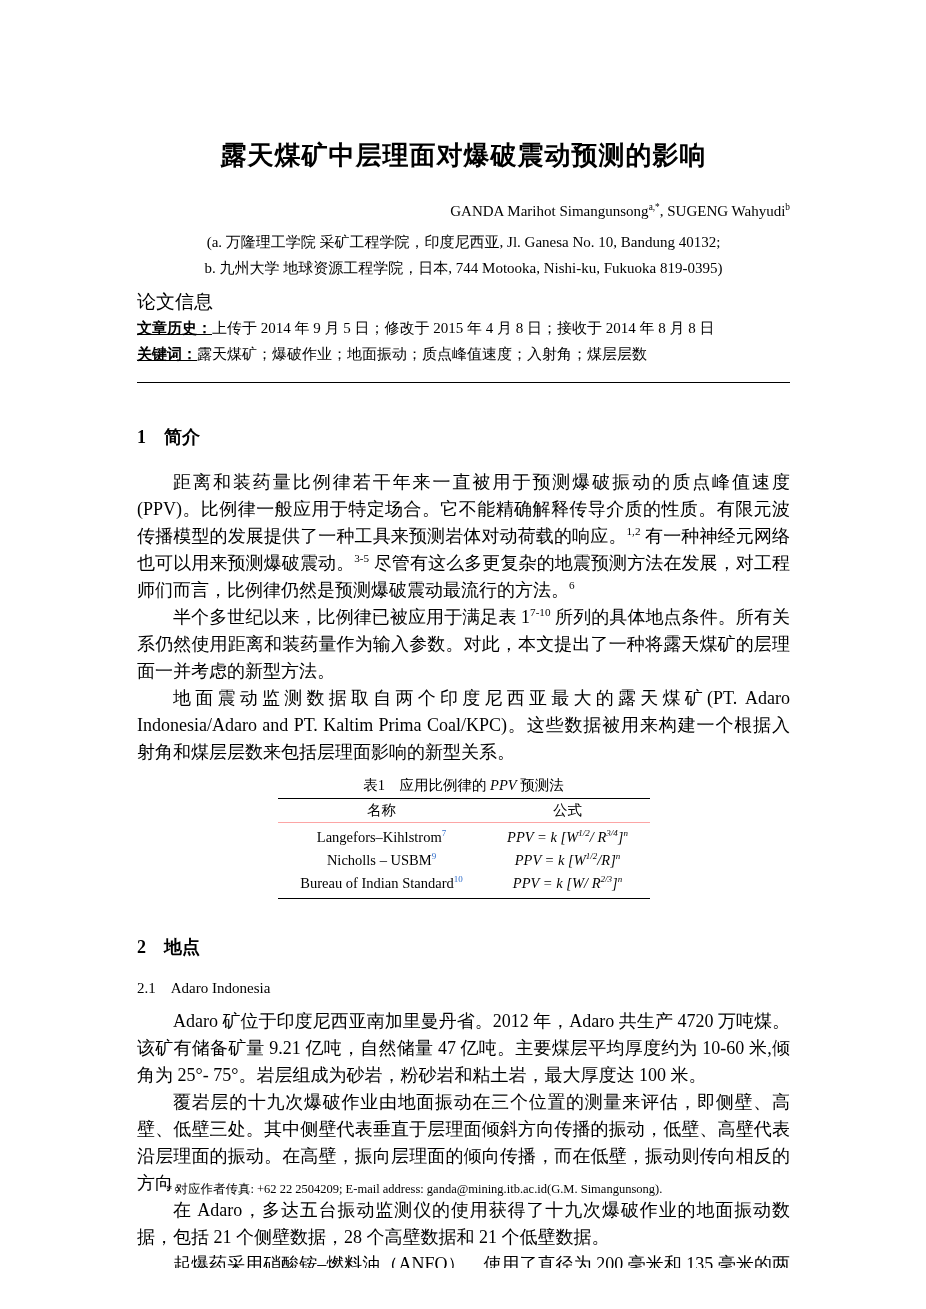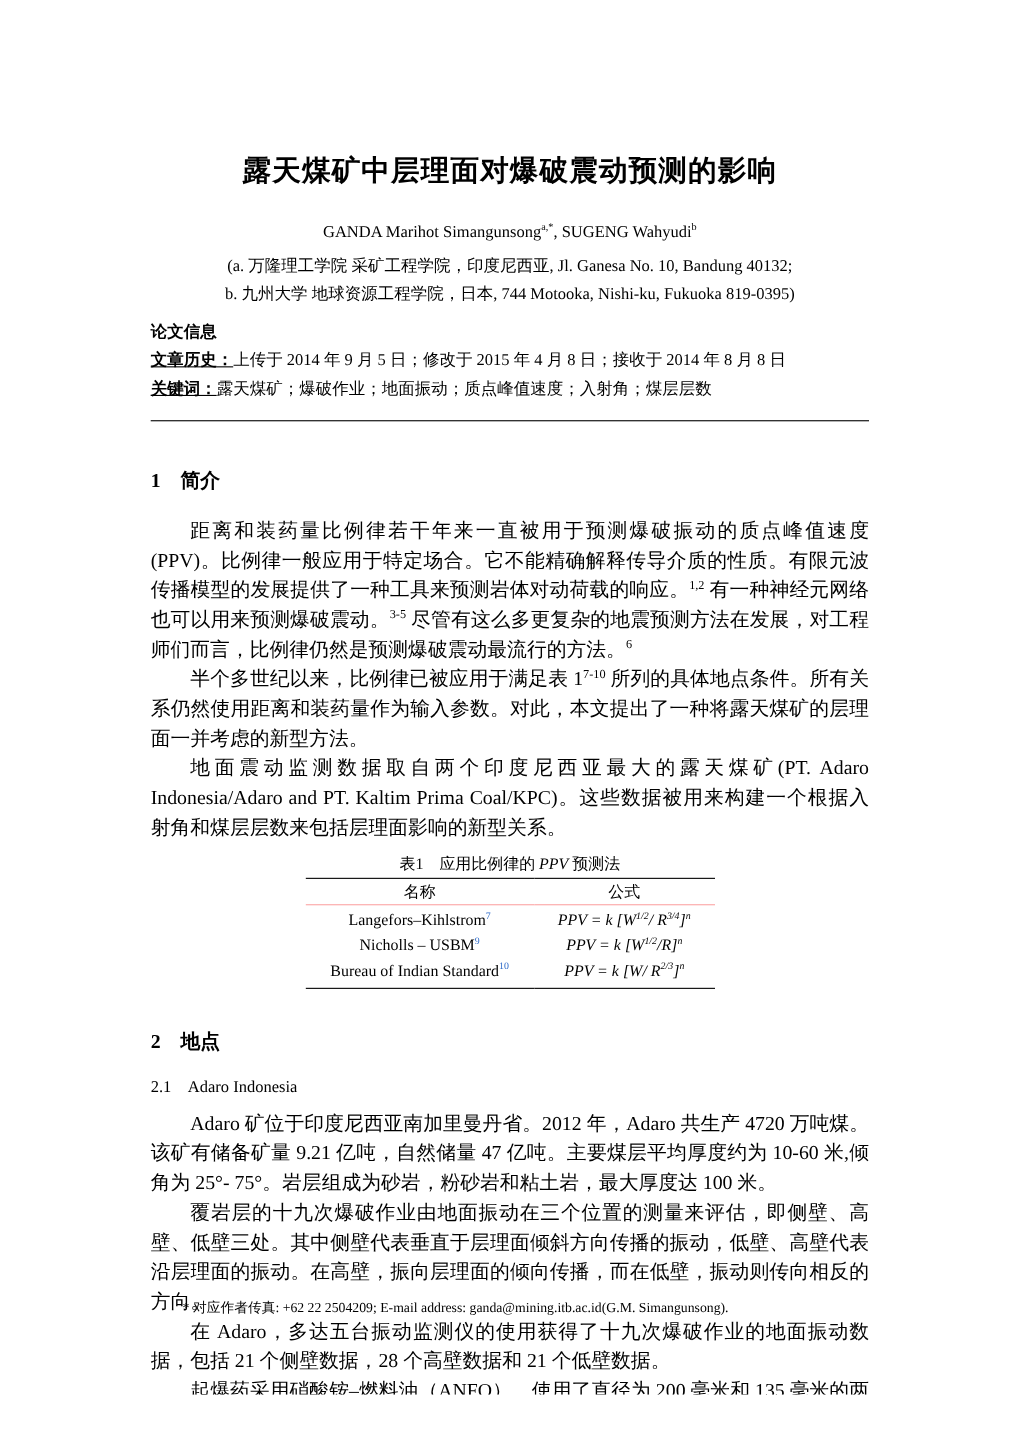--- a/index.html
+++ b/index.html
@@ -18,33 +18,33 @@
   .title {
     margin: 0 0 30px 0;
     font-size: 26px;
     font-weight: bold;
     text-align: center;
     letter-spacing: 1px;
   }
   .authors {
     margin: 0 0 9px 0;
     font-size: 15px;
-    text-align: center;
+    text-align: right;
   }
   .affil {
     margin: 0;
     font-size: 15px;
     line-height: 26px;
     text-align: center;
   }
   .info { margin-top: 8px; }
   .info-heading {
     margin: 0;
-    font-size: 15px;
-    font-weight: bold;
+    font-size: 19px;
+    font-weight: normal;
     line-height: 26px;
   }
   .info-line {
     margin: 0;
     font-size: 15px;
     line-height: 26px;
   }
   .bold { font-weight: bold; text-decoration: underline; }
   .rule {
     border: none;

